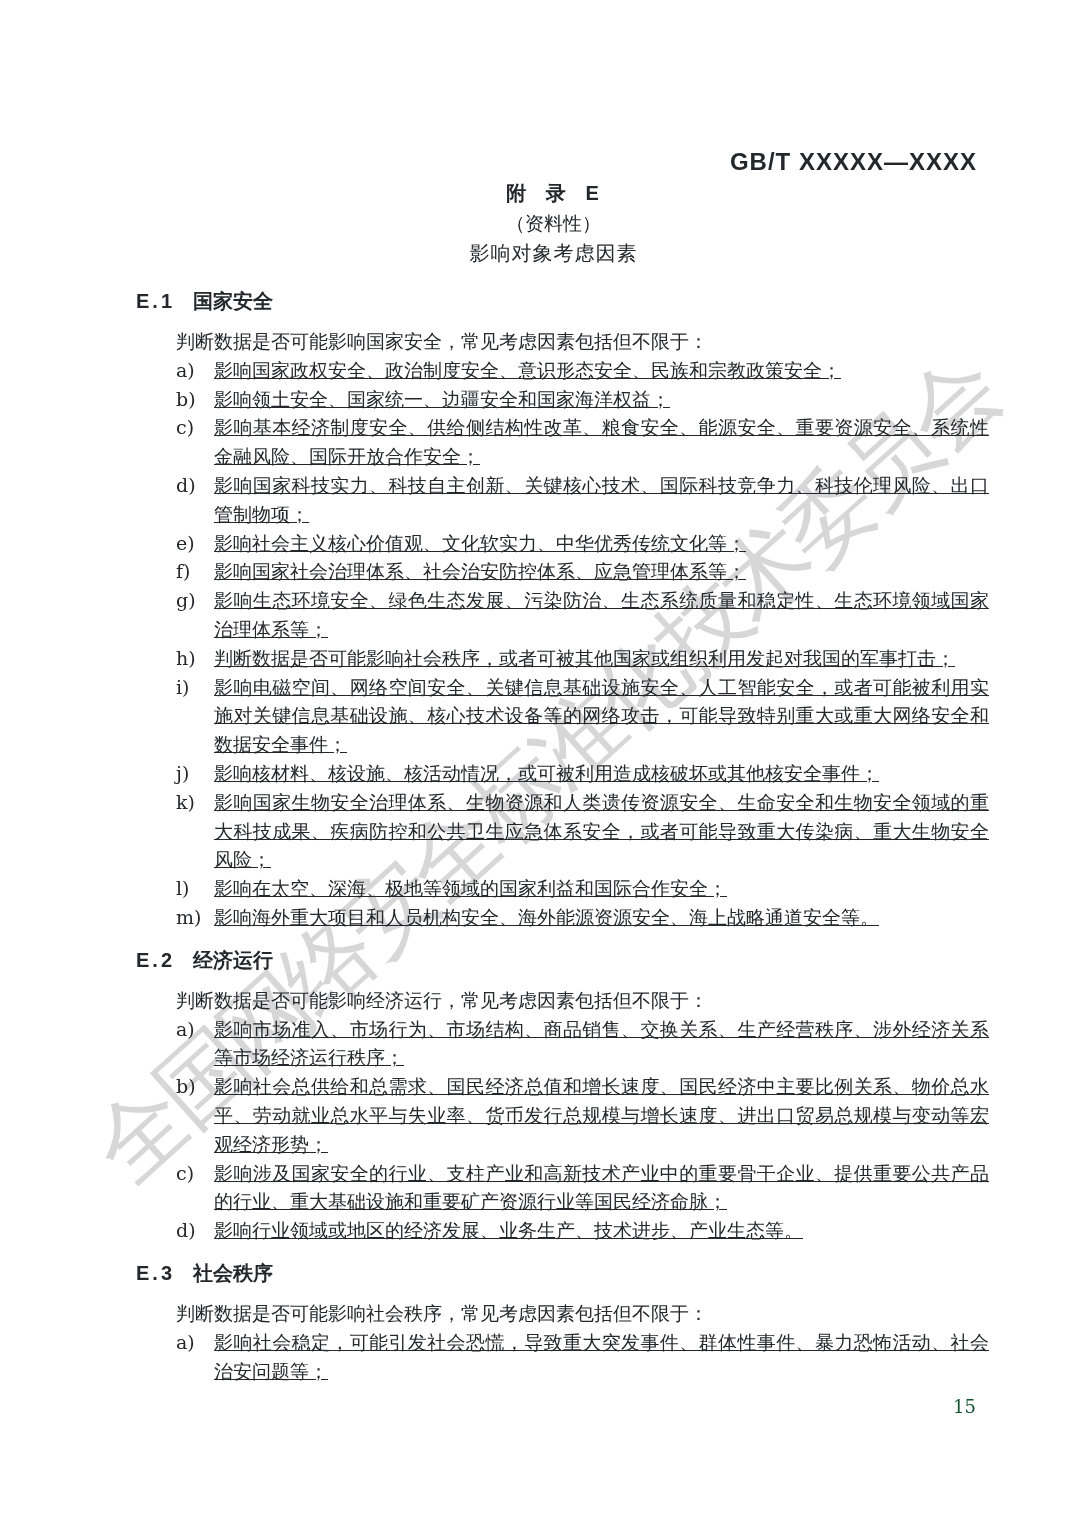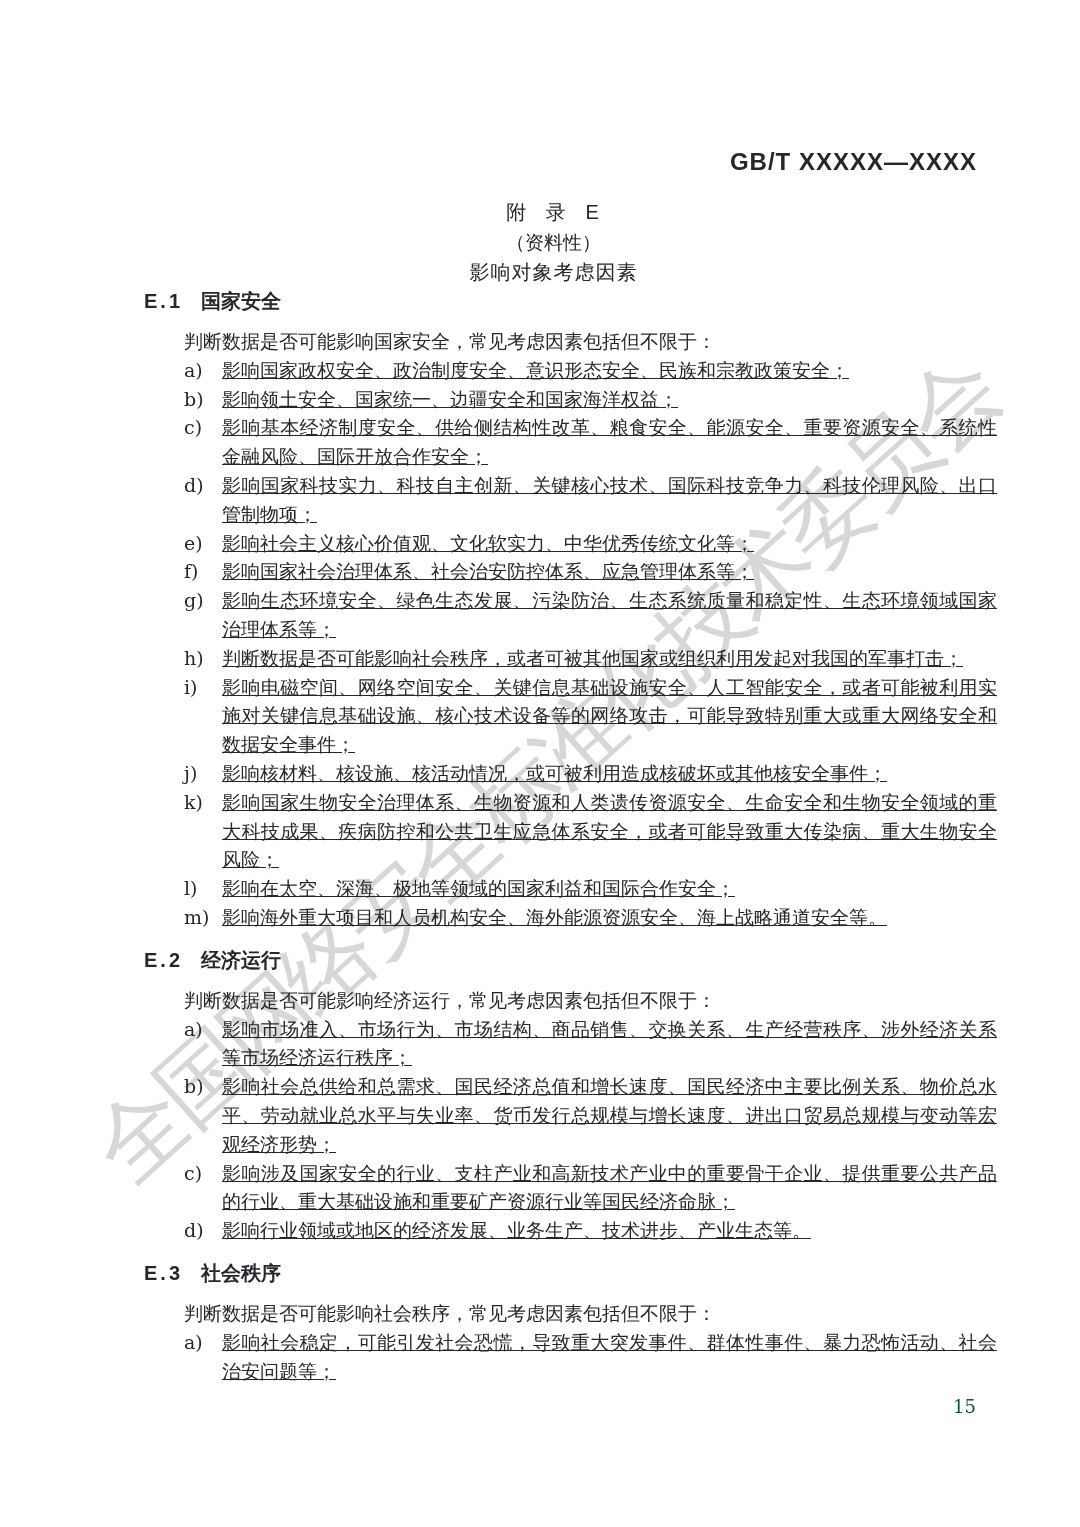--- a/index.html
+++ b/index.html
@@ -49,43 +49,42 @@
   .title-block {
     position: absolute;
     top: 178px;
     left: 127px;
     width: 853px;
     text-align: center;
     z-index: 2;
   }
   .title-block .appendix-title {
     font-family: "Liberation Sans", "DejaVu Sans", sans-serif;
+    font-weight: bold;
+    font-size: 20px;
+    line-height: 30px;
+    word-spacing: 10px;
+    letter-spacing: 2px;
+  }
+  .title-block .appendix-type {
+    font-size: 19px;
+    line-height: 30px;
+  }
+  .title-block .appendix-subject {
+    font-family: "Liberation Sans", "DejaVu Sans", sans-serif;
     font-weight: normal;
     font-size: 20px;
     line-height: 30px;
-    word-spacing: 10px;
-    letter-spacing: 2px;
-    margin-top: 19px;
-  }
-  .title-block .appendix-type {
-    font-size: 19px;
-    line-height: 30px;
-  }
-  .title-block .appendix-subject {
-    font-family: "Liberation Sans", "DejaVu Sans", sans-serif;
-    font-weight: normal;
-    font-size: 20px;
-    line-height: 30px;
     letter-spacing: 1px;
   }
   
   .content {
     position: absolute;
     top: 286px;
-    left: 144px;
+    left: 136px;
     width: 853px;
     z-index: 2;
   }
   .sec-heading {
     font-family: "Liberation Sans", "DejaVu Sans", sans-serif;
     font-weight: bold;
     font-size: 20px;
     line-height: 30px;
     margin-top: 13px;
     margin-bottom: 11px;

